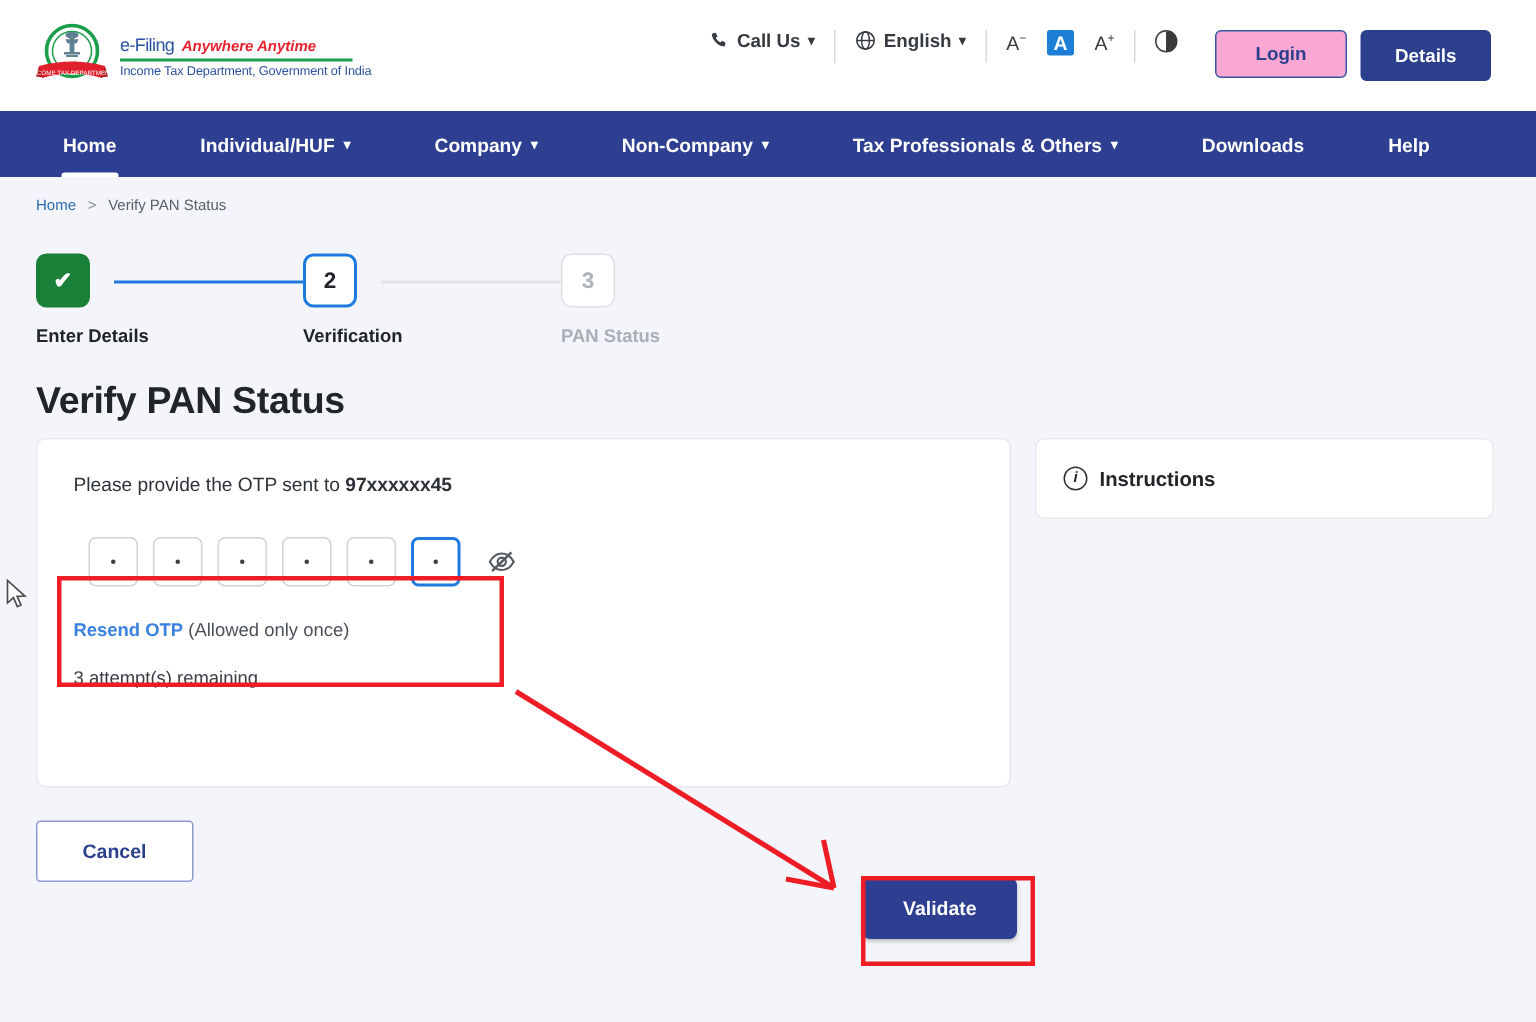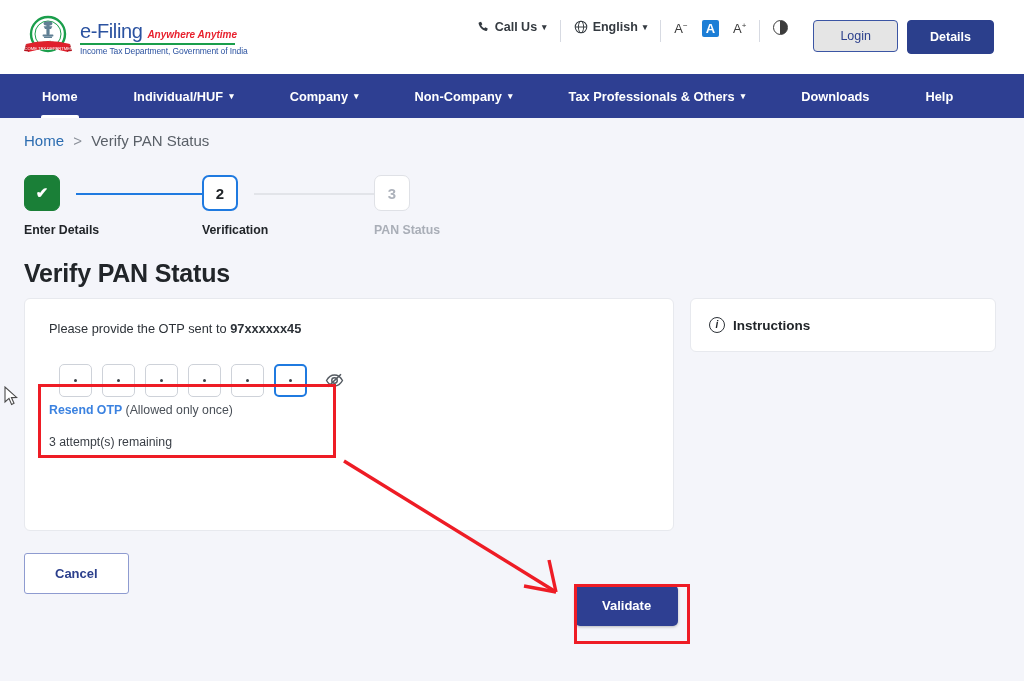--- a/index.html
+++ b/index.html
@@ -17,40 +17,40 @@
   .header {
     height:74px; background:#ffffff;
     display:flex; align-items:center;
     padding:0 30px 0 24px;
     position:relative;
   }
   .brand { display:flex; align-items:center; gap:8px; }
   .emblem { width:48px; height:46px; position:relative; flex:0 0 auto; }
   .brand-text { line-height:1; padding-top:2px; }
   .bt-row1 { display:flex; align-items:baseline; gap:5px; }
-  .bt-efiling { font-size:20px; color:#2b52a0; letter-spacing:-0.4px; }
+  .bt-efiling { font-size:12px; color:#2b52a0; letter-spacing:-0.4px; }
   .bt-tag { font-size:10px; color:#e8212e; font-style:italic; font-weight:bold; }
   .bt-rule { height:2px; background:#1a9e4b; margin:2px 0 2px 0; width:155px; }
   .bt-row2 { font-size:8.5px; color:#2b52a0; letter-spacing:-0.1px; }
 
   .header-right {
     margin-left:auto; display:flex; align-items:flex-start; gap:0;
     font-size:12.5px; color:#343a40;
   }
   .hr-item { display:flex; align-items:center; gap:5px; padding:0 13px; cursor:pointer; white-space:nowrap; font-weight:bold; }
   .hr-sep { width:1px; height:22px; background:#d7dae2; }
   .caret { font-size:9px; color:#343a40; }
   .afont { display:flex; align-items:center; gap:14px; padding:0 13px; }
   .afont span { cursor:pointer; font-size:13px; color:#3b3b3b; position:relative; }
   .afont sup { font-size:8px; }
   .a-active { background:#1c7ed6; color:#fff !important; padding:1px 4px; border-radius:2px; font-size:11px; font-weight:bold; }
   .contrast-ico { width:15px; height:15px; border-radius:50%; border:1.6px solid #3b3b3b; background:linear-gradient(90deg,#fff 0 50%, #3b3b3b 50% 100%); }
   .btn-login {
-    border:1px solid #3b55a4; color:#2b3f8c; background:#e5e5e5;
-    font-size:12.5px; font-weight:normal; border-radius:4px;
+    border:1px solid #3b55a4; color:#2b3f8c; background:#f9a8d4;
+    font-size:12.5px; font-weight:bold; border-radius:4px;
     padding:8px 26px; margin-left:12px; cursor:pointer;
   }
   .btn-register {
     border:1px solid #2b3f8c; color:#fff; background:#2b3f8c;
     font-size:12.5px; font-weight:bold; border-radius:4px;
     padding:9px 22px; margin-left:9px; cursor:pointer;
   }
 
   
   .nav {
@@ -62,21 +62,21 @@
     color:#ffffff; font-size:12.8px; font-weight:bold;
     padding:0 28px; cursor:pointer; position:relative;
   }
   .nav-item .caret { color:#fff; font-size:9px; }
   .nav-item.active::after {
     content:""; position:absolute; left:27px; right:27px; bottom:0;
     height:3px; background:#fff; border-radius:2px 2px 0 0;
   }
 
   
-  .crumbs { padding:14px 0 0 24px; font-size:15px; color:#5a6068; }
+  .crumbs { padding:14px 0 0 24px; font-size:10px; color:#5a6068; }
   .crumbs a { color:#2b6cb0; text-decoration:none; cursor:pointer; }
   .crumb-sep { margin:0 5px; color:#8b9099; }
 
   
   .stepper { position:relative; margin:26px 0 0 24px; width:430px; height:62px; }
   .step { position:absolute; top:0; width:80px; }
   .step .box {
     width:36px; height:36px; border-radius:7px;
     display:flex; align-items:center; justify-content:center;
     font-size:15px; font-weight:bold; background:#fff;
@@ -116,21 +116,21 @@
   .otp-cell.focus { border:2px solid #1f7ae0; }
   .otp-dot { width:3px; height:3px; background:#3a3f46; border-radius:50%; }
   .eye { margin-left:8px; cursor:pointer; display:flex; align-items:center; }
 
   .hl-otp {
     position:absolute; left:38px; top:384px; width:298px; height:74px;
     border:3px solid #ee1c25; pointer-events:none; z-index:6;
   }
 
   .sub-line { font-size:12.3px; color:#3a3f46; margin-top:14px; }
-  .resend-line { margin-top:2px; font-size:12.3px; }
+  .resend-line { margin-top:18px; font-size:12.3px; }
   .resend { color:#3b82e0; font-weight:bold; cursor:pointer; }
   .resend-note { color:#4a5058; }
   .attempts { margin-top:18px; font-size:12.3px; color:#3a3f46; }
 
   .card-right {
     flex:1; background:#fff; border:1px solid #e7e9ee; border-radius:6px;
     padding:18px 18px 18px 18px; align-self:flex-start;
   }
   .instr-head { display:flex; align-items:center; gap:8px; font-size:13.5px; font-weight:bold; }
   .i-circle {

